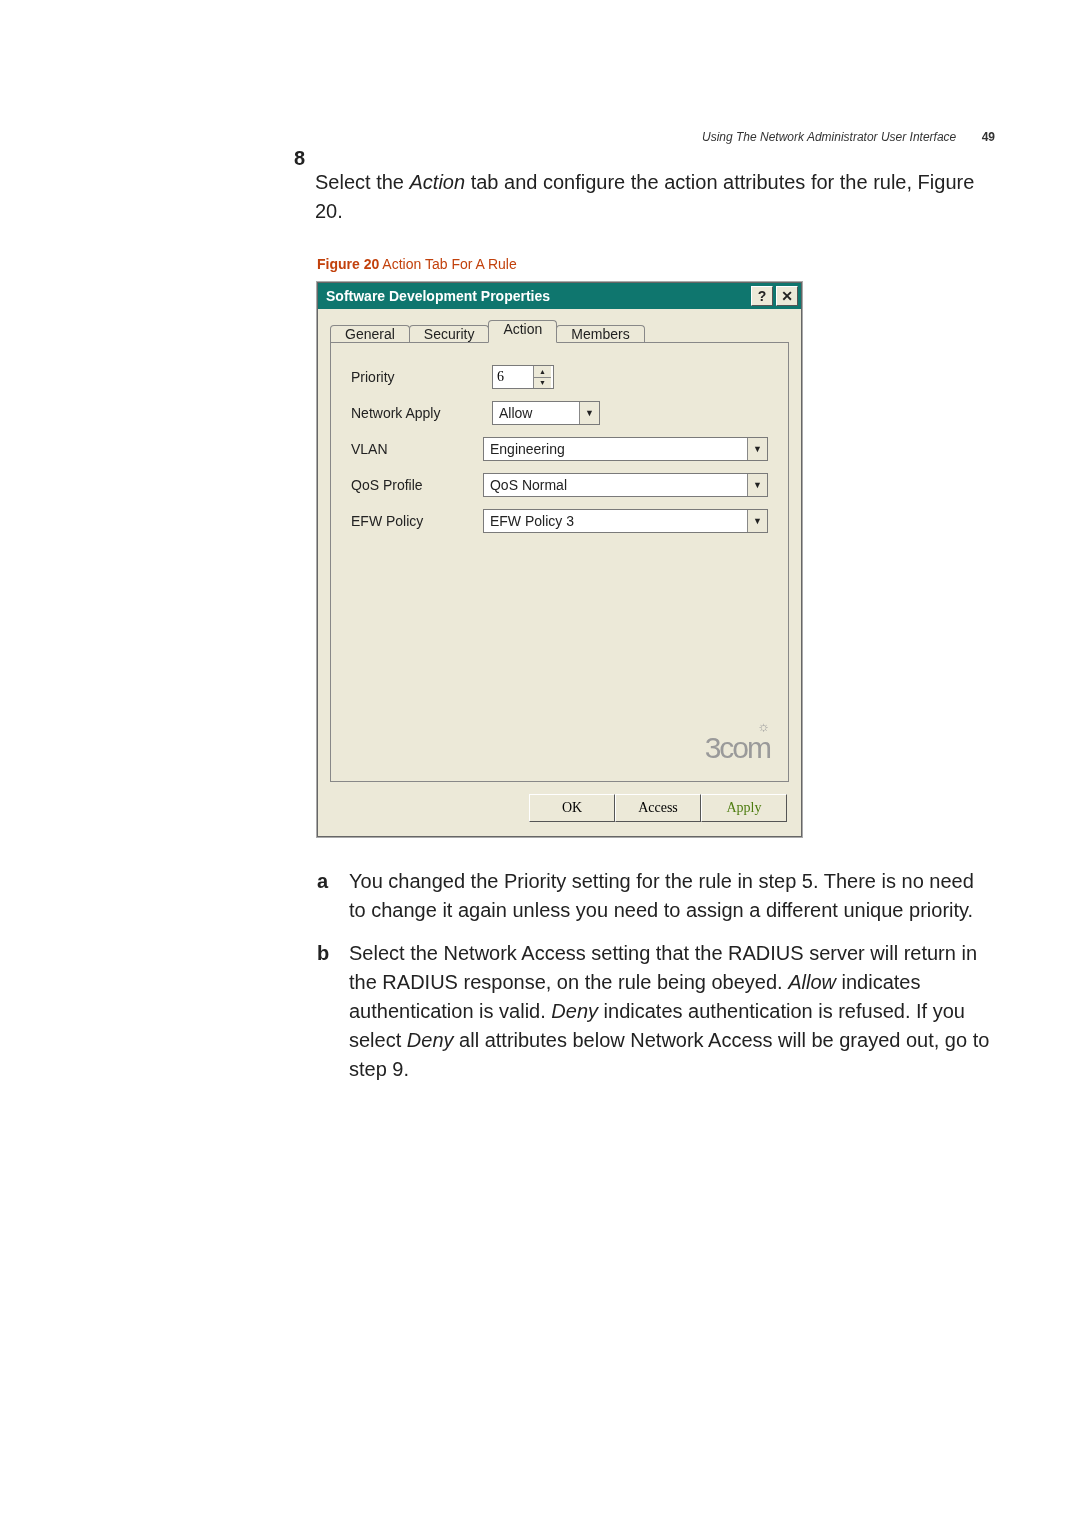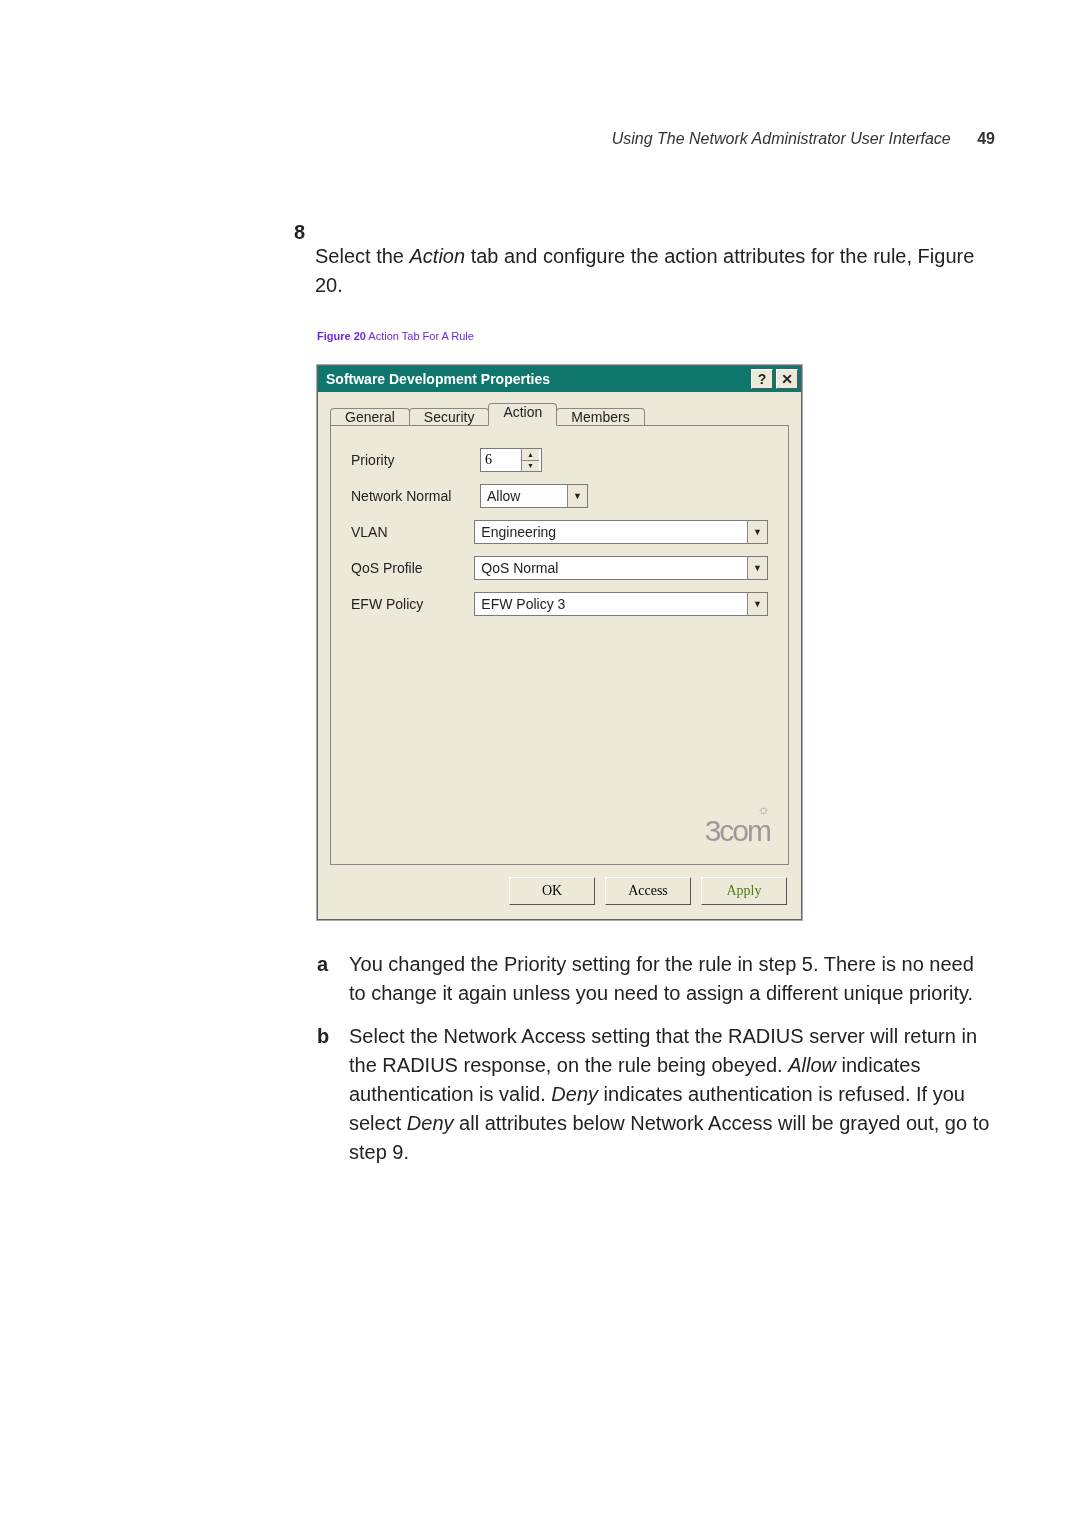--- a/index.html
+++ b/index.html
@@ -9,23 +9,22 @@
     background: #ffffff;
     font-family: "Segoe UI", Arial, sans-serif;
     color: #222;
     position: relative;
   }
   .page {
     padding: 130px 85px 0 85px;
   }
   .running-head {
     text-align: right;
-    font-size: 16px;
+    font-size: 12px;
     color: #333;
-    margin-bottom: 70px;
   }
   .running-head .title {
     font-style: italic;
   }
   .running-head .page-num {
     font-weight: bold;
     margin-left: 22px;
   }
 
   .step-row {
@@ -33,23 +32,23 @@
     margin-left: 200px;
     gap: 10px;
     font-size: 20px;
     line-height: 1.45;
   }
   .step-num { font-weight: bold; width: 20px; text-align: right; }
   .step-body { flex: 1; margin-top: 24px; }
   .step-body .italic { font-style: italic; }
 
   .fig-caption {
-    margin: 30px 0 23px 232px;
-    font-size: 11px;
-    color: #6d28d9;
+    margin: 30px 0 10px 232px;
+    font-size: 14px;
+    color: #c2410c;
   }
   .fig-caption b { font-weight: bold; }
 
   
   .dialog {
     width: 485px;
     margin-left: 232px;
     background: #ece9d8;
     border: 1px solid #666;
     box-shadow: 0 0 0 1px #aaa;
@@ -105,21 +104,21 @@
     margin:0 12px 12px 12px;
     padding:22px 20px 20px 20px;
     background:#ece9d8;
     min-height:440px;
     position:relative;
   }
   .form-row {
     display:flex;
     align-items:center;
     margin-bottom:12px;
-    gap:9px;
+    gap:21px;
   }
   .form-row label { width:120px; }
   .spin {
     display:flex;
     border:1px solid #7a7a7a;
     background:#fff;
     height:24px;
     width:62px;
   }
   .spin input {
@@ -164,21 +163,20 @@
     line-height:1;
   }
   .logo .brand {
     font-size:30px;
     font-weight:300;
     letter-spacing:-2px;
   }
   .dlg-buttons {
     display:flex;
     justify-content:flex-end;
-    gap:10px;
     padding:0 14px 14px 14px;
   }
   .dlg-btn {
     min-width:86px;
     height:28px;
     background:#ece9d8;
     border:1px solid #555;
     border-top-color:#fff; border-left-color:#fff;
     font-family:Tahoma; font-size:14px;
   }
@@ -240,21 +238,21 @@
         <div class="spin">
           <input type="text" value="6" style="">
           <div class="arrows">
             <div class="arrow-btn">▲</div>
             <div class="arrow-btn">▼</div>
           </div>
         </div>
       </div>
 
       <div class="form-row">
-        <label>Network Normal</label>
+        <label>Network Apply</label>
         <div class="combo small">
           <span>Allow</span>
           <div class="drop">▼</div>
         </div>
       </div>
 
       <div class="form-row">
         <label>VLAN</label>
         <div class="combo wide">
           <span>Engineering</span>

